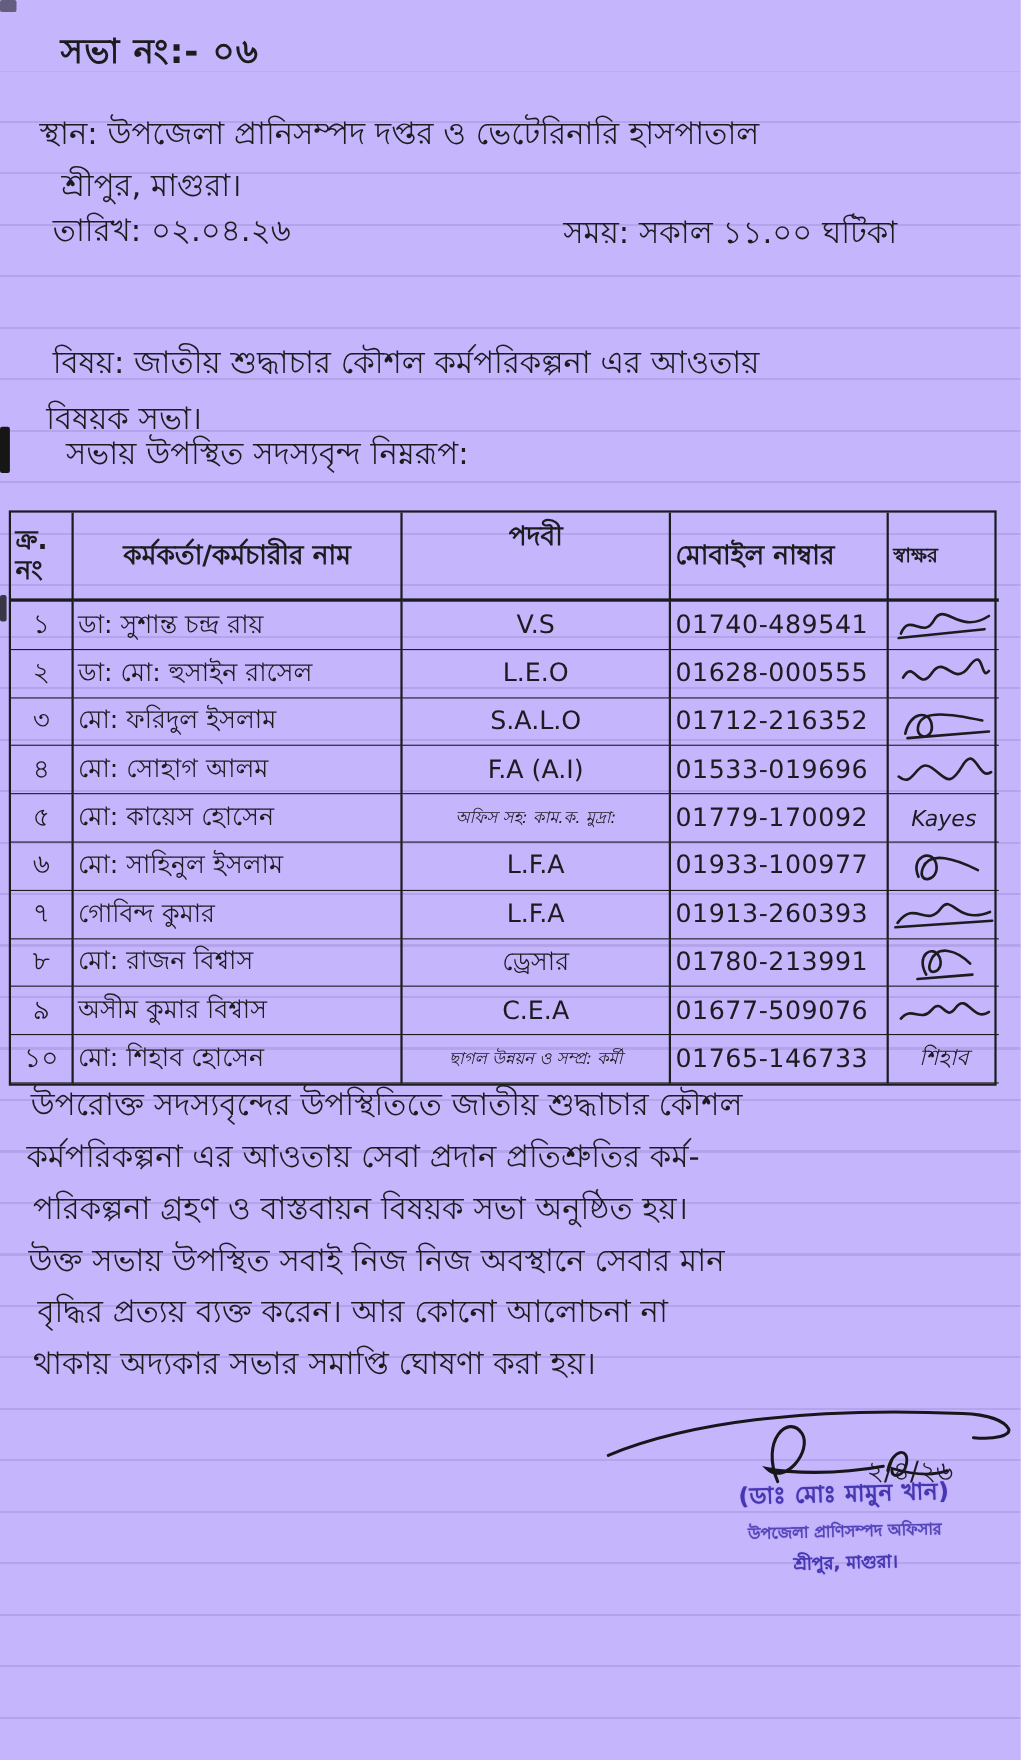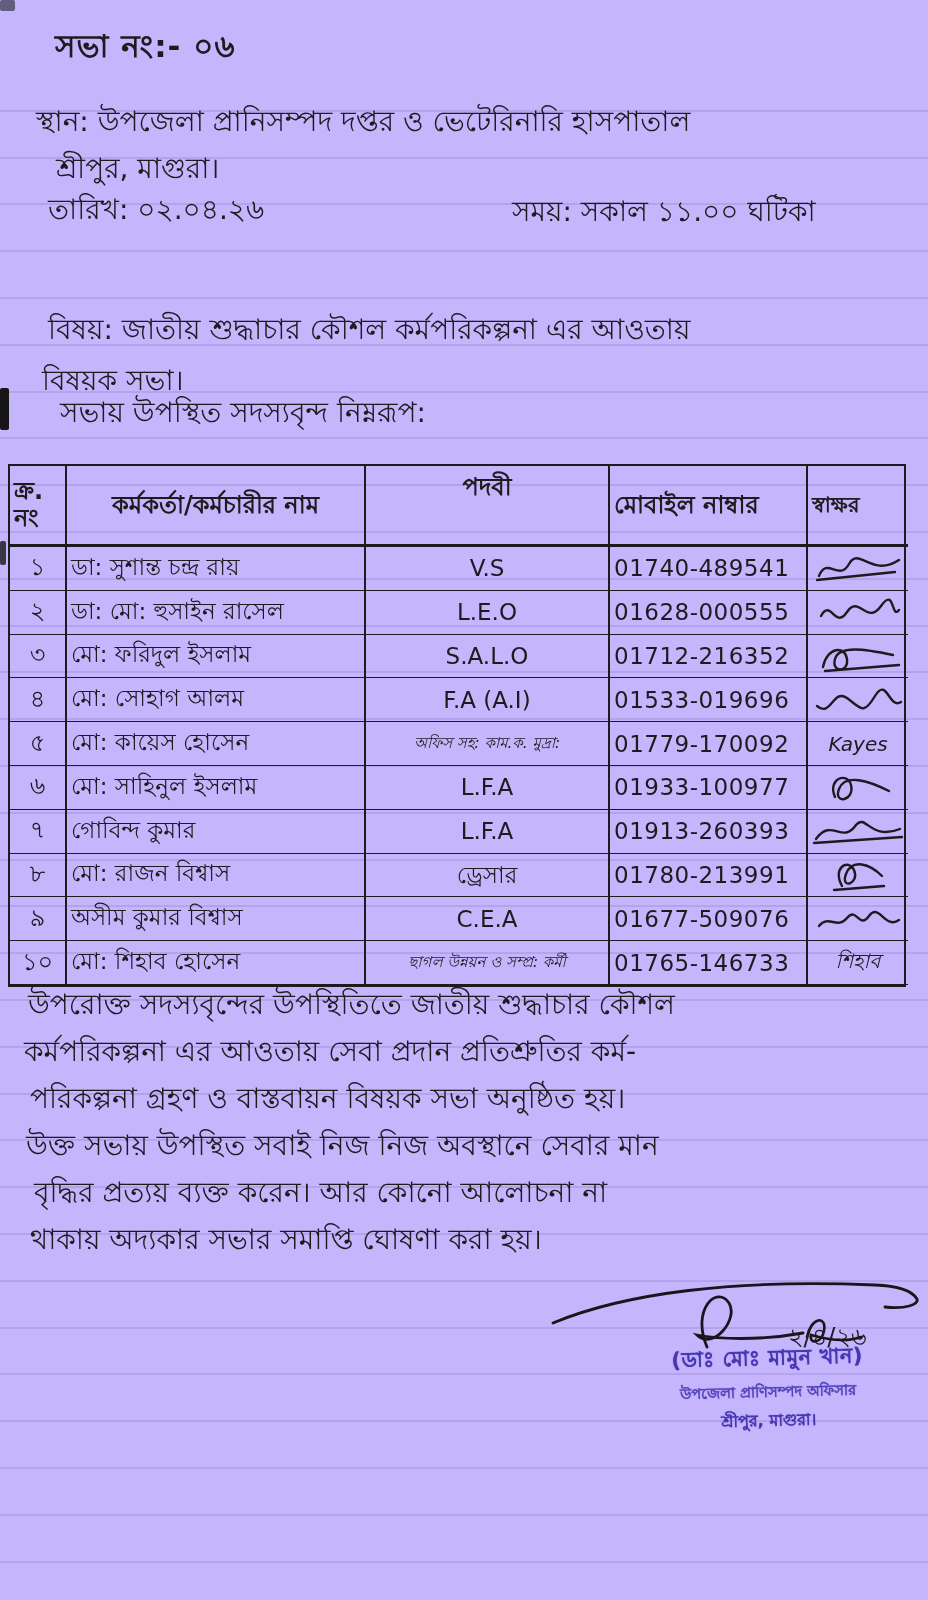--- a/index.html
+++ b/index.html
@@ -86,21 +86,21 @@
   <div class="hw sz-body" style="left:48px;top:266px;margin-top:42px;">বিষয়: জাতীয় শুদ্ধাচার কৌশল কর্মপরিকল্পনা এর আওতায়</div>
   <div class="hw sz-body" style="left:42px;top:359px;">বিষয়ক সভা।</div>
   <div class="hw sz-body" style="left:60px;top:391px;">সভায় উপস্থিত সদস্যবৃন্দ নিম্নরূপ:</div>
 
   <div class="table">
     <div class="tr">
       <div class="td th c-sl">ক্র. নং</div>
       <div class="td th" style="justify-content:center;text-align:center;">কর্মকর্তা/কর্মচারীর নাম</div>
       <div class="td th" style="justify-content:center;align-items:flex-start;padding-top:8px;">পদবী</div>
       <div class="td th">মোবাইল নাম্বার</div>
-      <div class="td th" style="font-size:21px;">স্বাক্ষর</div>
+      <div class="td th" style="font-size:18px;">স্বাক্ষর</div>
     </div>
 
     <div class="tr">
       <div class="td c-sl">১</div>
       <div class="td c-name">ডা: সুশান্ত চন্দ্র রায়</div>
       <div class="td c-des">V.S</div>
       <div class="td c-mob">01740-489541</div>
       <div class="td c-sig">
         <svg class="squig" width="86" height="32">
             <path d="M4 24 C12 4 24 30 34 12 S56 26 84 8 M2 28 L80 20"></path>

